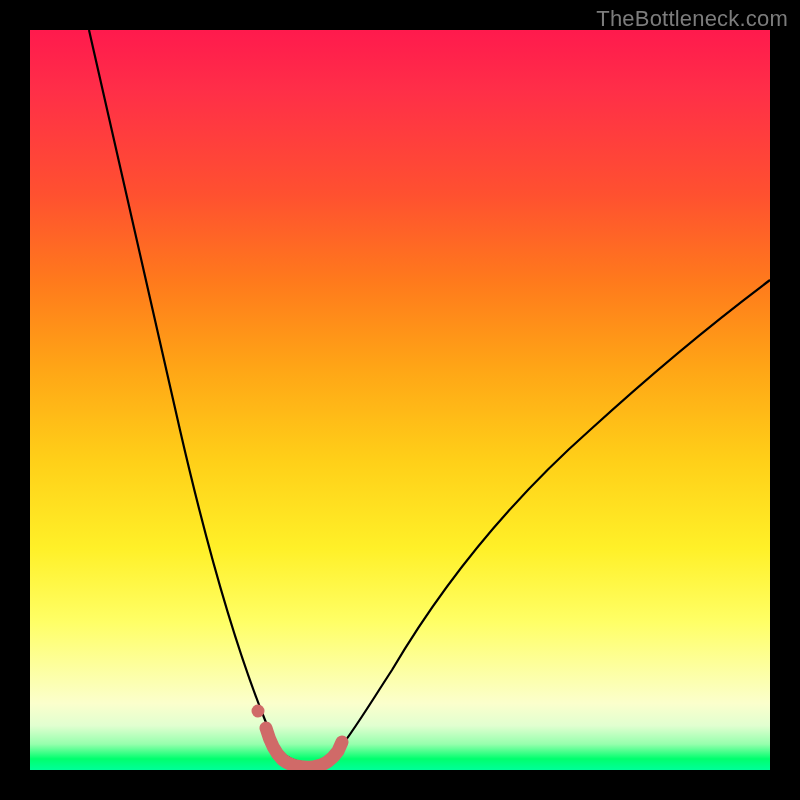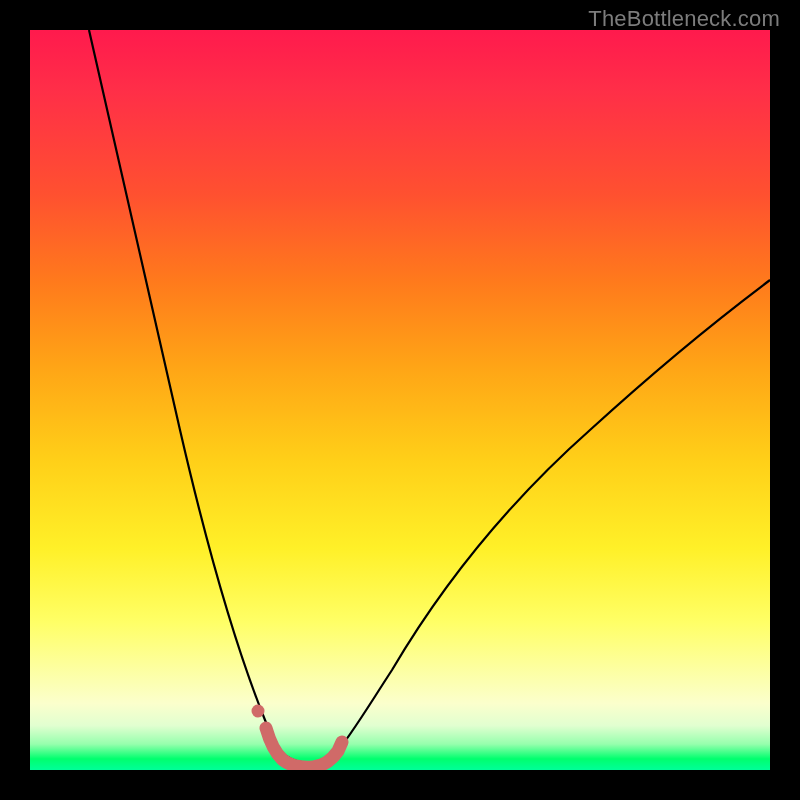--- a/index.html
+++ b/index.html
@@ -39,21 +39,21 @@
       #fbffcc 91%,
       #e1ffd0 94%,
       #96ffad 96.5%,
       #00ff6e 98.5%,
       #00ff99 100%
     );
   }
   .watermark {
     position: absolute;
     top: 6px;
-    right: 20px;
+    right: 12px;
     color: #7c7c7c;
     font-size: 22px;
     font-weight: 500;
     letter-spacing: 0.2px;
     z-index: 10;
   }
   svg.curve {
     position: absolute;
     inset: 0;
     width: 100%;

